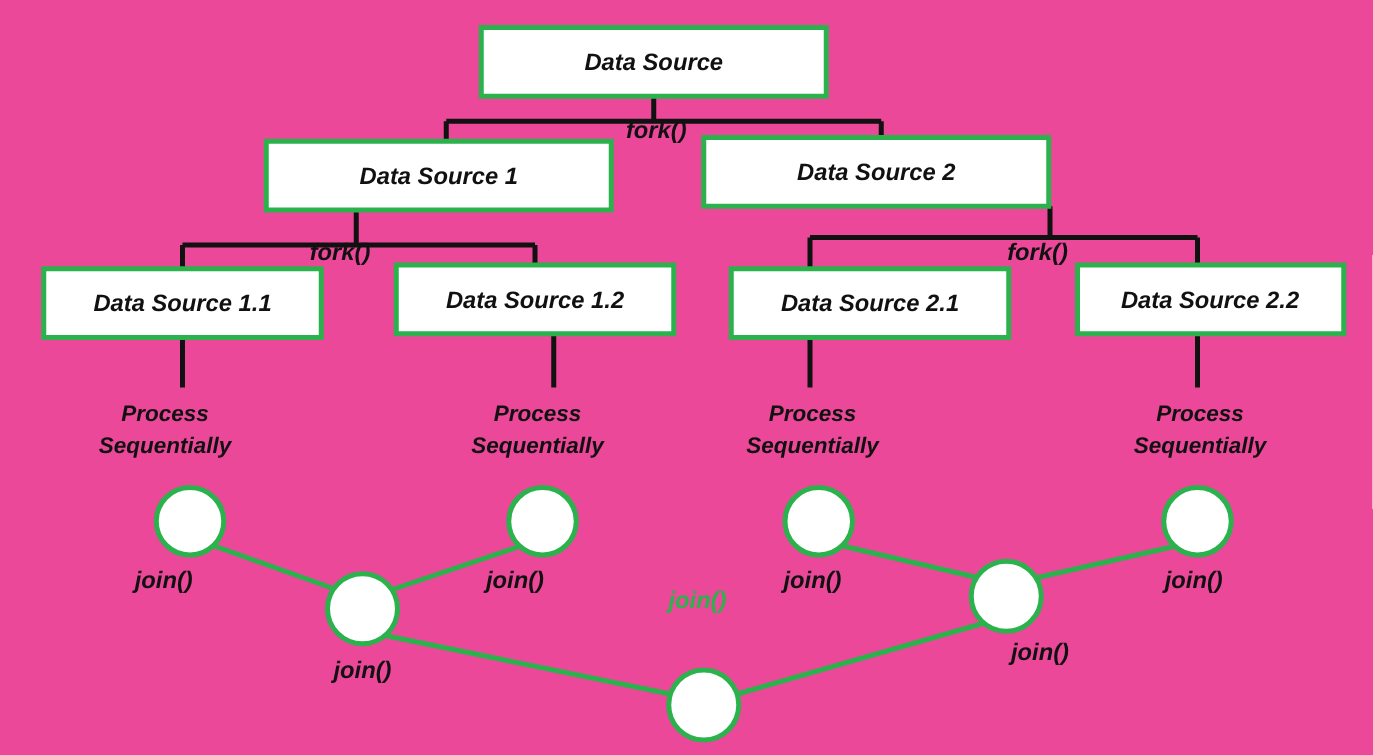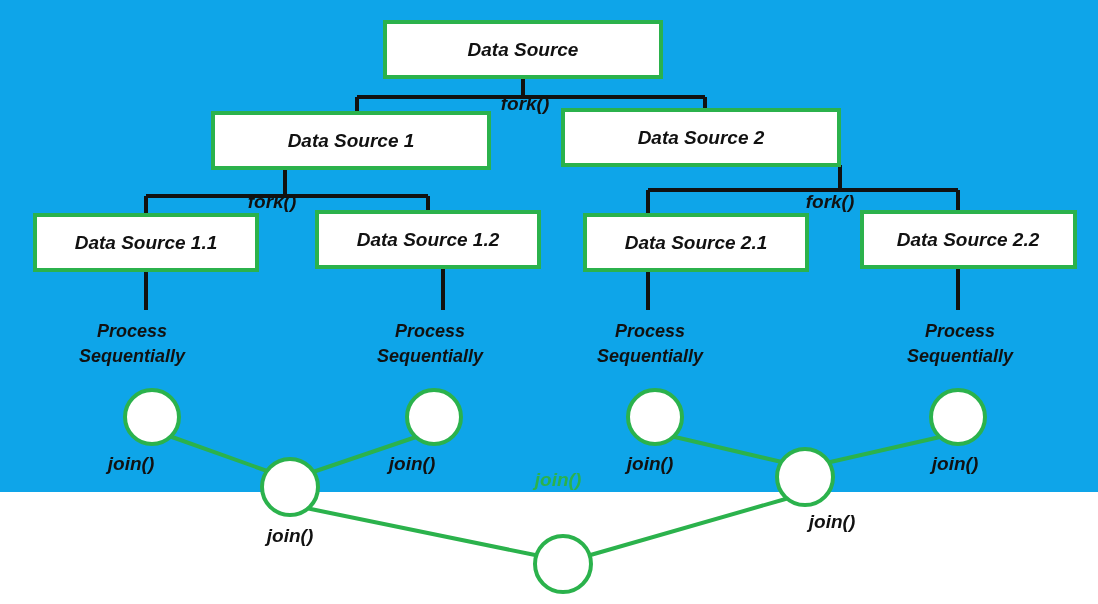--- a/index.html
+++ b/index.html
@@ -9,22 +9,22 @@
   }
   body {
     width: 1098px;
     height: 604px;
     font-family: "Liberation Sans", sans-serif;
     overflow: hidden;
   }
   #diagram-root {
     position: relative;
     width: 1098px;
-    height: 492px;
-    background: #0ea5e9;
+    height: 604px;
+    background: #ec4899;
   }
   svg.canvas {
     position: absolute;
     top: 0;
     left: 0;
     width: 1098px;
     height: 604px;
   }
   .box-rect {
     fill: #ffffff;

